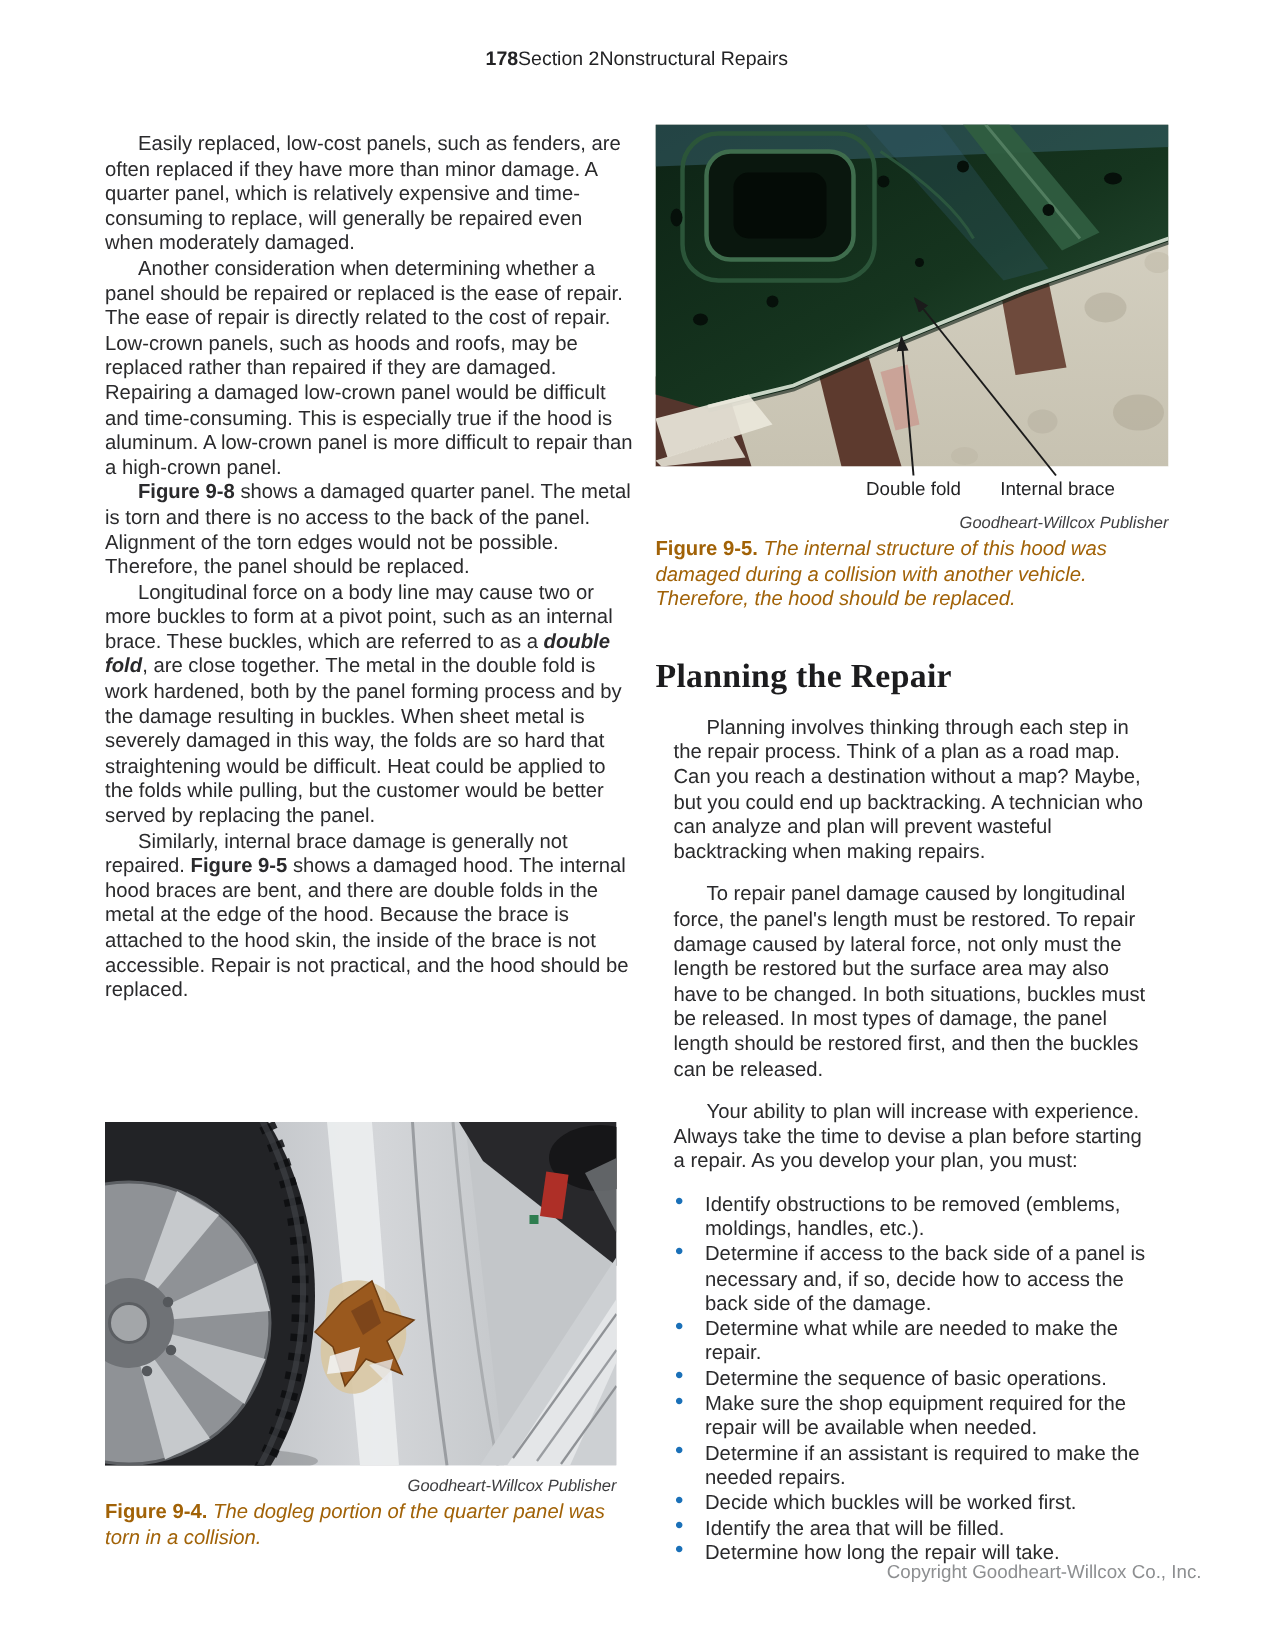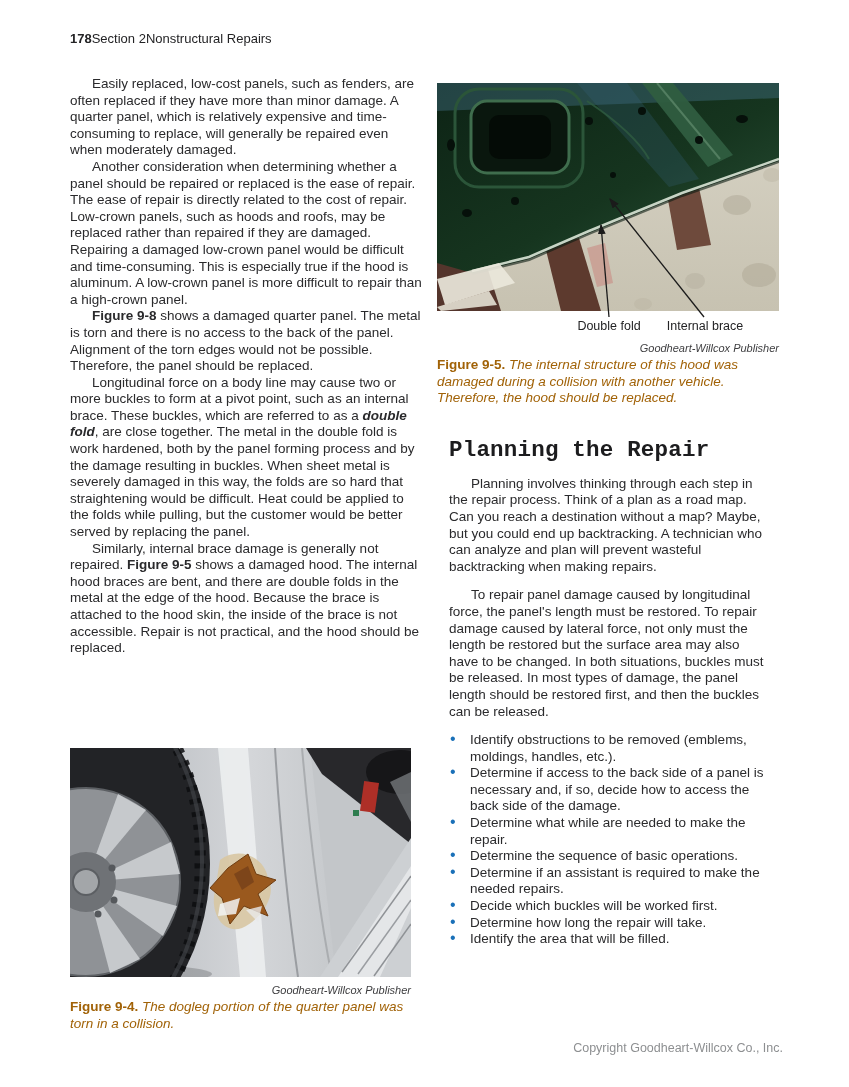--- a/index.html
+++ b/index.html
@@ -1,44 +1,44 @@
 <!DOCTYPE html>
 <html><head>
 <meta charset="utf-8">
 <style>
   html,body{margin:0;padding:0;background:#ffffff;}
   .page{position:relative;width:849px;height:1087px;background:#fff;overflow:hidden;
         font-family:"Liberation Sans",sans-serif;color:#2a2a2c;}
   
-  .hdr{position:absolute;top:31px;left:70px;width:709px;display:flex;justify-content:flex-start;
+  .hdr{position:absolute;top:31px;left:70px;width:709px;display:flex;justify-content:center;
        font-size:13px;color:#232325;}
   .hdr .num{font-weight:bold;}
   .hdr .right{display:flex;}
   
   .bodytext p{margin:0;text-indent:22px;font-size:13.5px;line-height:16.6px;}
-  .left-text{position:absolute;left:70px;top:76px;width:352px;}
+  .left-text{position:absolute;left:70px;top:88px;width:352px;}
   .boldref{font-weight:bold;}
   .bi{font-weight:bold;font-style:italic;}
   
   .rightcol{position:absolute;left:437px;top:83px;width:342px;}
   .credit{font-size:11px;font-style:italic;text-align:right;color:#3e3e40;margin:3px 0 0;}
   .caption{font-size:13.5px;line-height:16.6px;font-style:italic;margin:3px 0 0;color:#a16207;}
   .cap-label{font-style:normal;font-weight:bold;}
-  h2.planning{font-family:Liberation Mono, monospace;font-size:22.5px;font-weight:bold;
-              color:#1c1c1e;margin:30px 12px 0;letter-spacing:.2px;}
+  h2.planning{font-family:Liberation Serif, serif;font-size:22.5px;font-weight:bold;
+              color:#1c1c1e;margin:30px 0 0;letter-spacing:.2px;}
   .rightcol p.para{margin:12px;text-indent:22px;font-size:13.5px;line-height:16.6px;}
   .rightcol p.para.first{margin-top:13px;}
   ul.plan{list-style:none;margin:7px 0 0;padding:0 0 0 13px;}
   ul.plan li{position:relative;padding-left:20px;font-size:13.5px;line-height:16.6px;}
   ul.plan li::before{content:"\2022";position:absolute;left:0;top:-1px;color:#1a70b8;font-size:16px;}
   
   figure{margin:0;}
   .fig94{position:absolute;left:70px;top:748px;width:341px;}
   svg text.photolabel{font-family:"Liberation Sans",sans-serif;font-size:12.5px;fill:#232325;}
-  .footer{position:absolute;top:1041px;left:433px;width:350px;text-align:right;
+  .footer{position:absolute;top:1041px;left:451px;width:350px;text-align:right;
           font-size:12.5px;color:#8d8f91;}
 </style>
 </head>
 <body>
 
 <div class="page">
 
   <div class="hdr">
     <span class="num">178</span>
     <span class="right">
@@ -121,30 +121,32 @@
         <text class="photolabel" x="268" y="247" text-anchor="middle">Internal brace</text>
       </svg>
       <div class="credit">Goodheart-Willcox Publisher</div>
       <p class="caption"><span class="cap-label">Figure 9-5.</span><span> The internal structure of this hood was damaged during a collision with another vehicle. Therefore, the hood should be replaced.</span></p>
     </figure>
 
     <h2 class="planning">Planning the Repair</h2>
 
     <p class="para first">Planning involves thinking through each step in the repair process. Think of a plan as a road map. Can you reach a destination without a map? Maybe, but you could end up backtracking. A technician who can analyze and plan will prevent wasteful backtracking when making repairs.</p>
     <p class="para">To repair panel damage caused by longitudinal force, the panel's length must be restored. To repair damage caused by lateral force, not only must the length be restored but the surface area may also have to be changed. In both situations, buckles must be released. In most types of damage, the panel length should be restored first, and then the buckles can be released.</p>
+    <p class="para">Your ability to plan will increase with experience. Always take the time to devise a plan before starting a repair. As you develop your plan, you must:</p>
 
     <ul class="plan">
       <li>Identify obstructions to be removed (emblems, moldings, handles, etc.).</li>
       <li>Determine if access to the back side of a panel is necessary and, if so, decide how to access the back side of the damage.</li>
       <li>Determine what while are needed to make the repair.</li>
       <li>Determine the sequence of basic operations.</li>
+      <li>Make sure the shop equipment required for the repair will be available when needed.</li>
       <li>Determine if an assistant is required to make the needed repairs.</li>
       <li>Decide which buckles will be worked first.</li>
+      <li>Identify the area that will be filled.</li>
       <li>Determine how long the repair will take.</li>
-      <li>Identify the area that will be filled.</li>
     </ul>
   </div>
 
   <figure class="fig94">
     <svg width="341" height="229" viewBox="0 0 341 229">
       <defs>
         <linearGradient id="gPanel" x1="0" y1="0" x2="1" y2="0">
           <stop offset="0" stop-color="#c2c5c9"></stop>
             <stop offset=".5" stop-color="#d4d6d9"></stop>
             <stop offset="1" stop-color="#c6c9cc"></stop>

